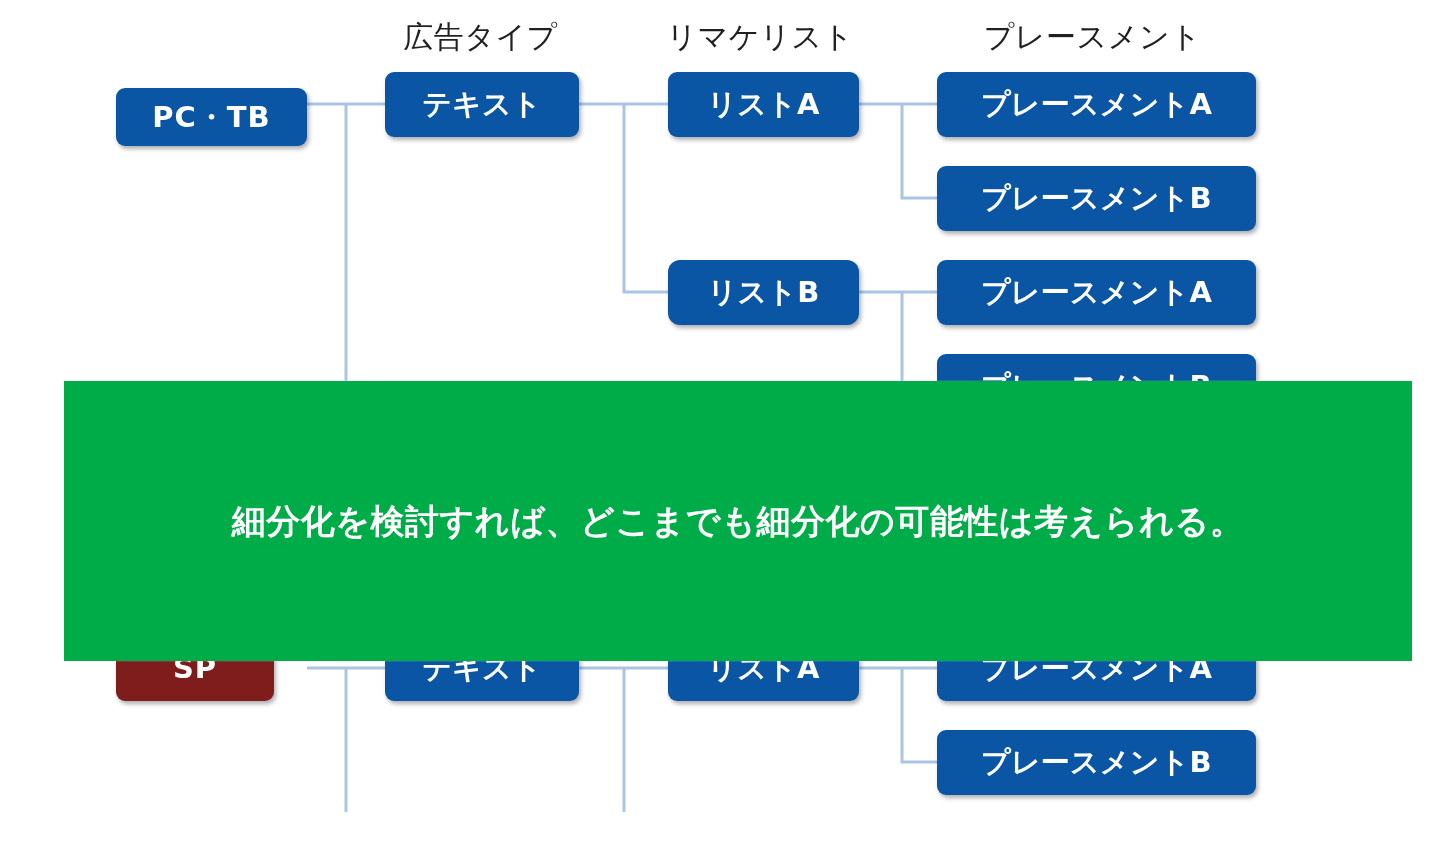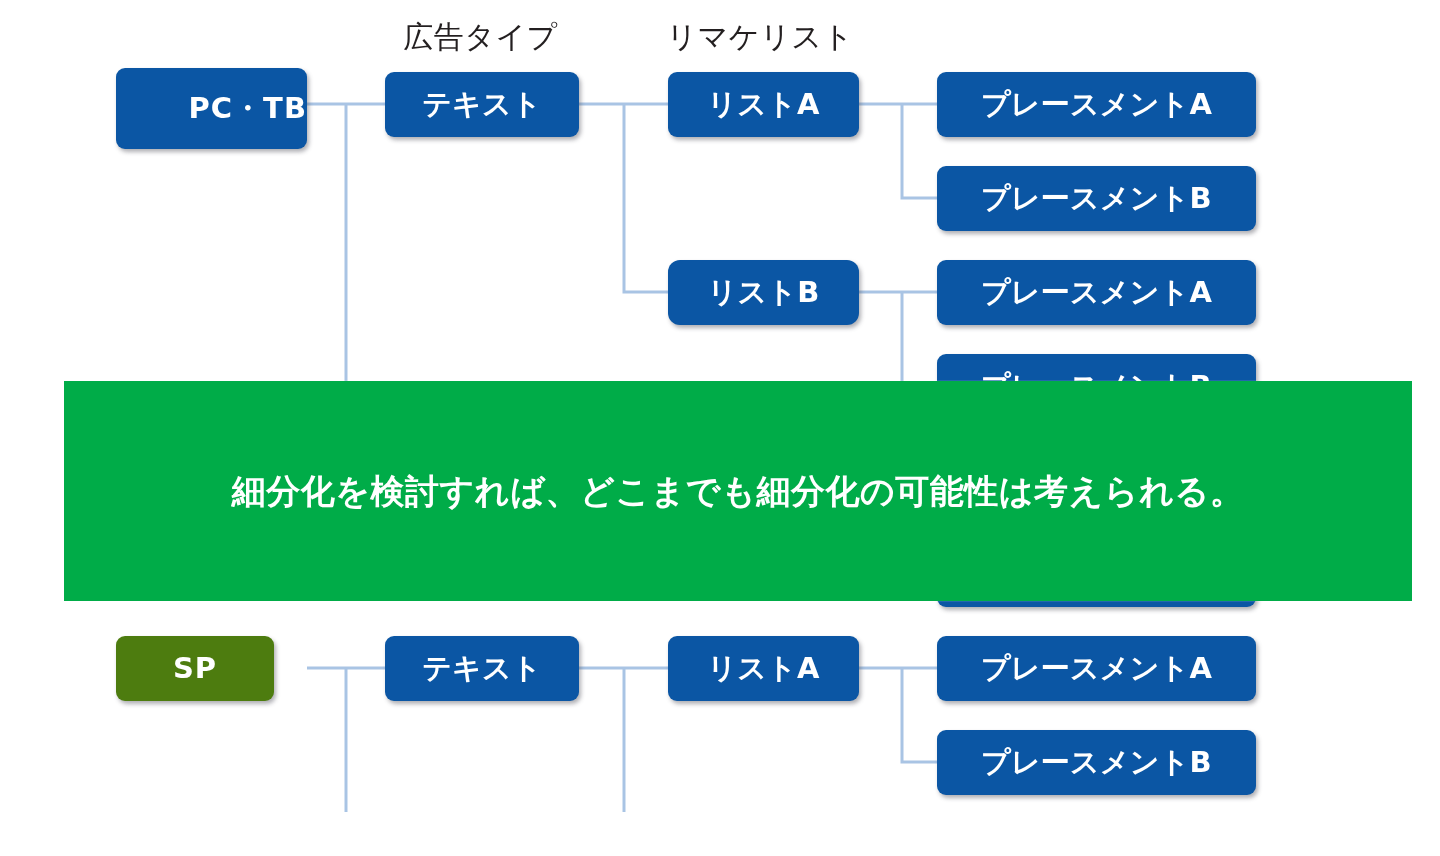--- a/index.html
+++ b/index.html
@@ -100,23 +100,24 @@
         <path d="M 624 668 L 624 812"></path>
         <path d="M 859 668 L 937 668"></path>
         <path d="M 902 668 L 902 762 L 937 762"></path>
         <path d="M 859 586 L 902 586"></path>
         <path d="M 902 586 L 937 586"></path>
       </g>
   </svg>
 
   <div class="col-header" style="left: 655px; top: 22px; width: 210px;">リマケリスト</div>
   <div class="col-header" style="left: 383px; top: 22px; width: 195px;">広告タイプ</div>
+  <div class="col-header" style="left: 930px; top: 22px; width: 325px;">プレースメント</div>
 
   <div id="nodes-layer">
-      <div class="node pctb" style="left: 116px; top: 68px; width: 191px; height: 81px; background: rgb(11, 86, 164); justify-content: flex-end;">
+      <div class="node pctb" style="left: 116px; top: 88px; width: 191px; height: 58px; background: rgb(11, 86, 164);">
         <span>PC・TB</span>
       </div>
       <div class="node" style="left: 385px; top: 72px; width: 194px; height: 65px; background: rgb(11, 86, 164);">
         <span>テキスト</span>
       </div>
       <div class="node" style="left: 668px; top: 72px; width: 191px; height: 65px; background: rgb(11, 86, 164);">
         <span>リストA</span>
       </div>
       <div class="node" style="left: 668px; top: 260px; width: 191px; height: 65px; background: rgb(11, 86, 164); border-radius: 12px;">
         <span>リストB</span>
@@ -129,34 +130,34 @@
       </div>
       <div class="node" style="left: 937px; top: 260px; width: 319px; height: 65px; background: rgb(11, 86, 164);">
         <span>プレースメントA</span>
       </div>
       <div class="node" style="left: 937px; top: 354px; width: 319px; height: 65px; background: rgb(11, 86, 164);">
         <span>プレースメントB</span>
       </div>
       <div class="node" style="left: 937px; top: 542px; width: 319px; height: 65px; background: rgb(11, 86, 164);">
         <span>プレースメントA</span>
       </div>
-      <div class="node sp" style="left: 116px; top: 636px; width: 158px; height: 65px; background: #4d7c0f;">
+      <div class="node sp" style="left: 116px; top: 636px; width: 158px; height: 65px; background: #7f1d1d;">
         <span>SP</span>
       </div>
       <div class="node" style="left: 385px; top: 636px; width: 194px; height: 65px; background: rgb(11, 86, 164);">
         <span>テキスト</span>
       </div>
       <div class="node" style="left: 668px; top: 636px; width: 191px; height: 65px; background: rgb(11, 86, 164);">
         <span>リストA</span>
       </div>
       <div class="node" style="left: 937px; top: 636px; width: 319px; height: 65px; background: rgb(11, 86, 164);">
         <span>プレースメントA</span>
       </div>
       <div class="node" style="left: 937px; top: 730px; width: 319px; height: 65px; background: rgb(11, 86, 164);">
         <span>プレースメントB</span>
       </div>
     </div>
 
-  <div id="banner" style="left: 64px; top: 381px; width: 1348px; height: 220px; background: rgb(0, 172, 72);">
+  <div id="banner" style="left: 64px; top: 381px; width: 1348px; height: 280px; background: rgb(0, 172, 72);">
     <div class="banner-text">細分化を検討すれば、どこまでも細分化の可能性は考えられる。</div>
   </div>
 
 </div>
 
 </body></html>

